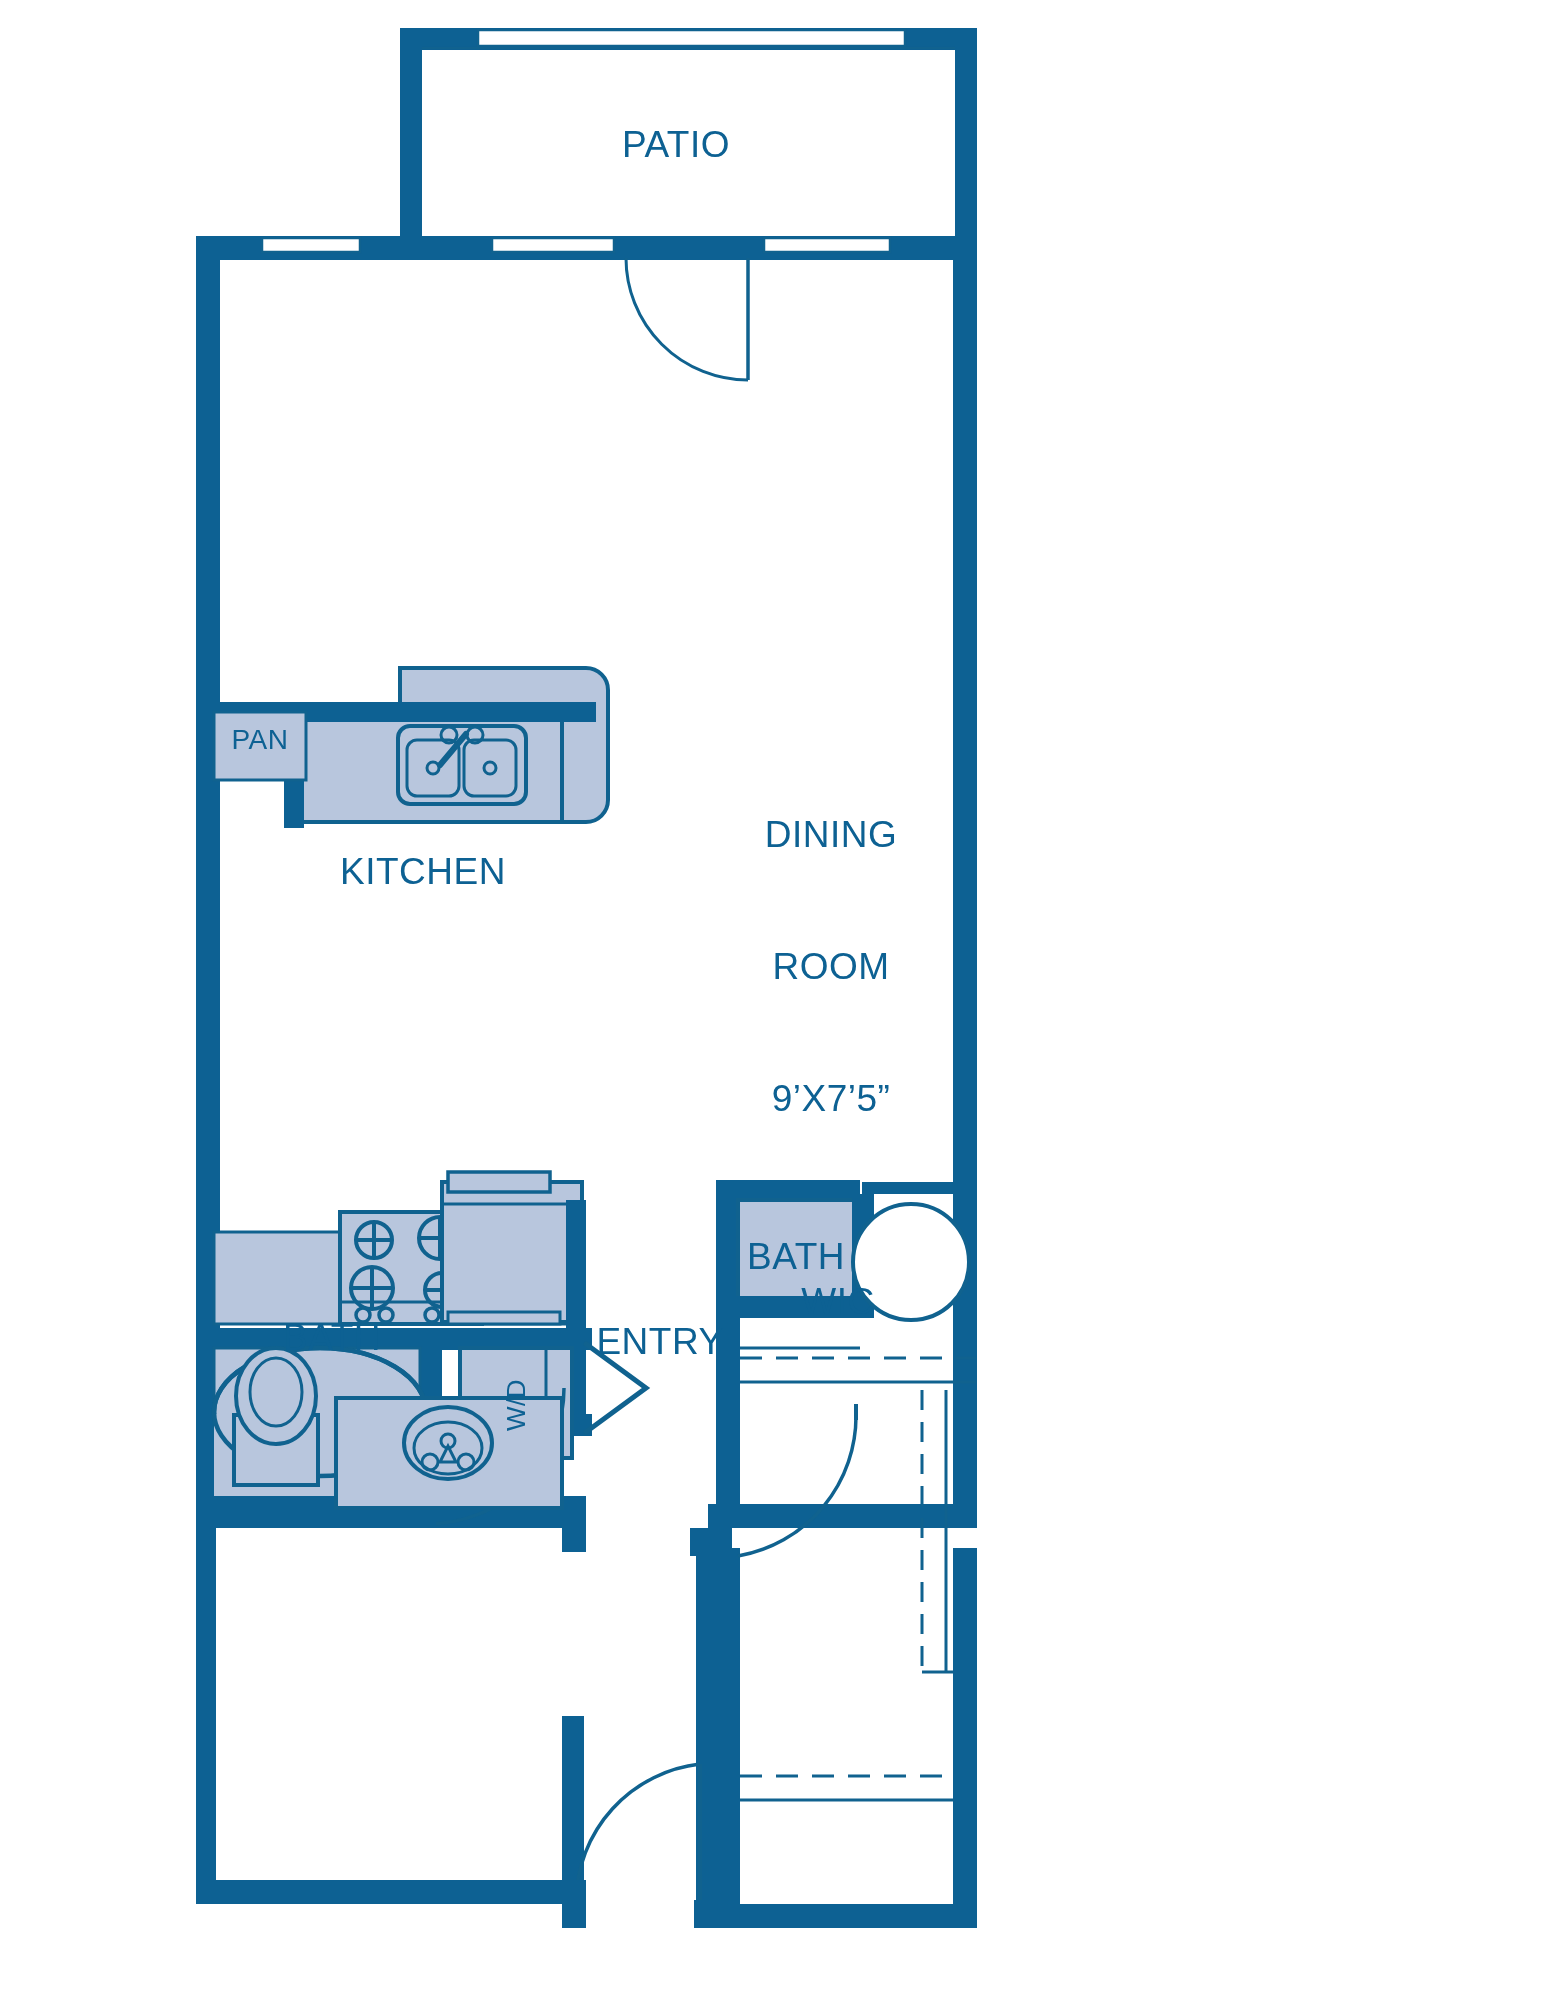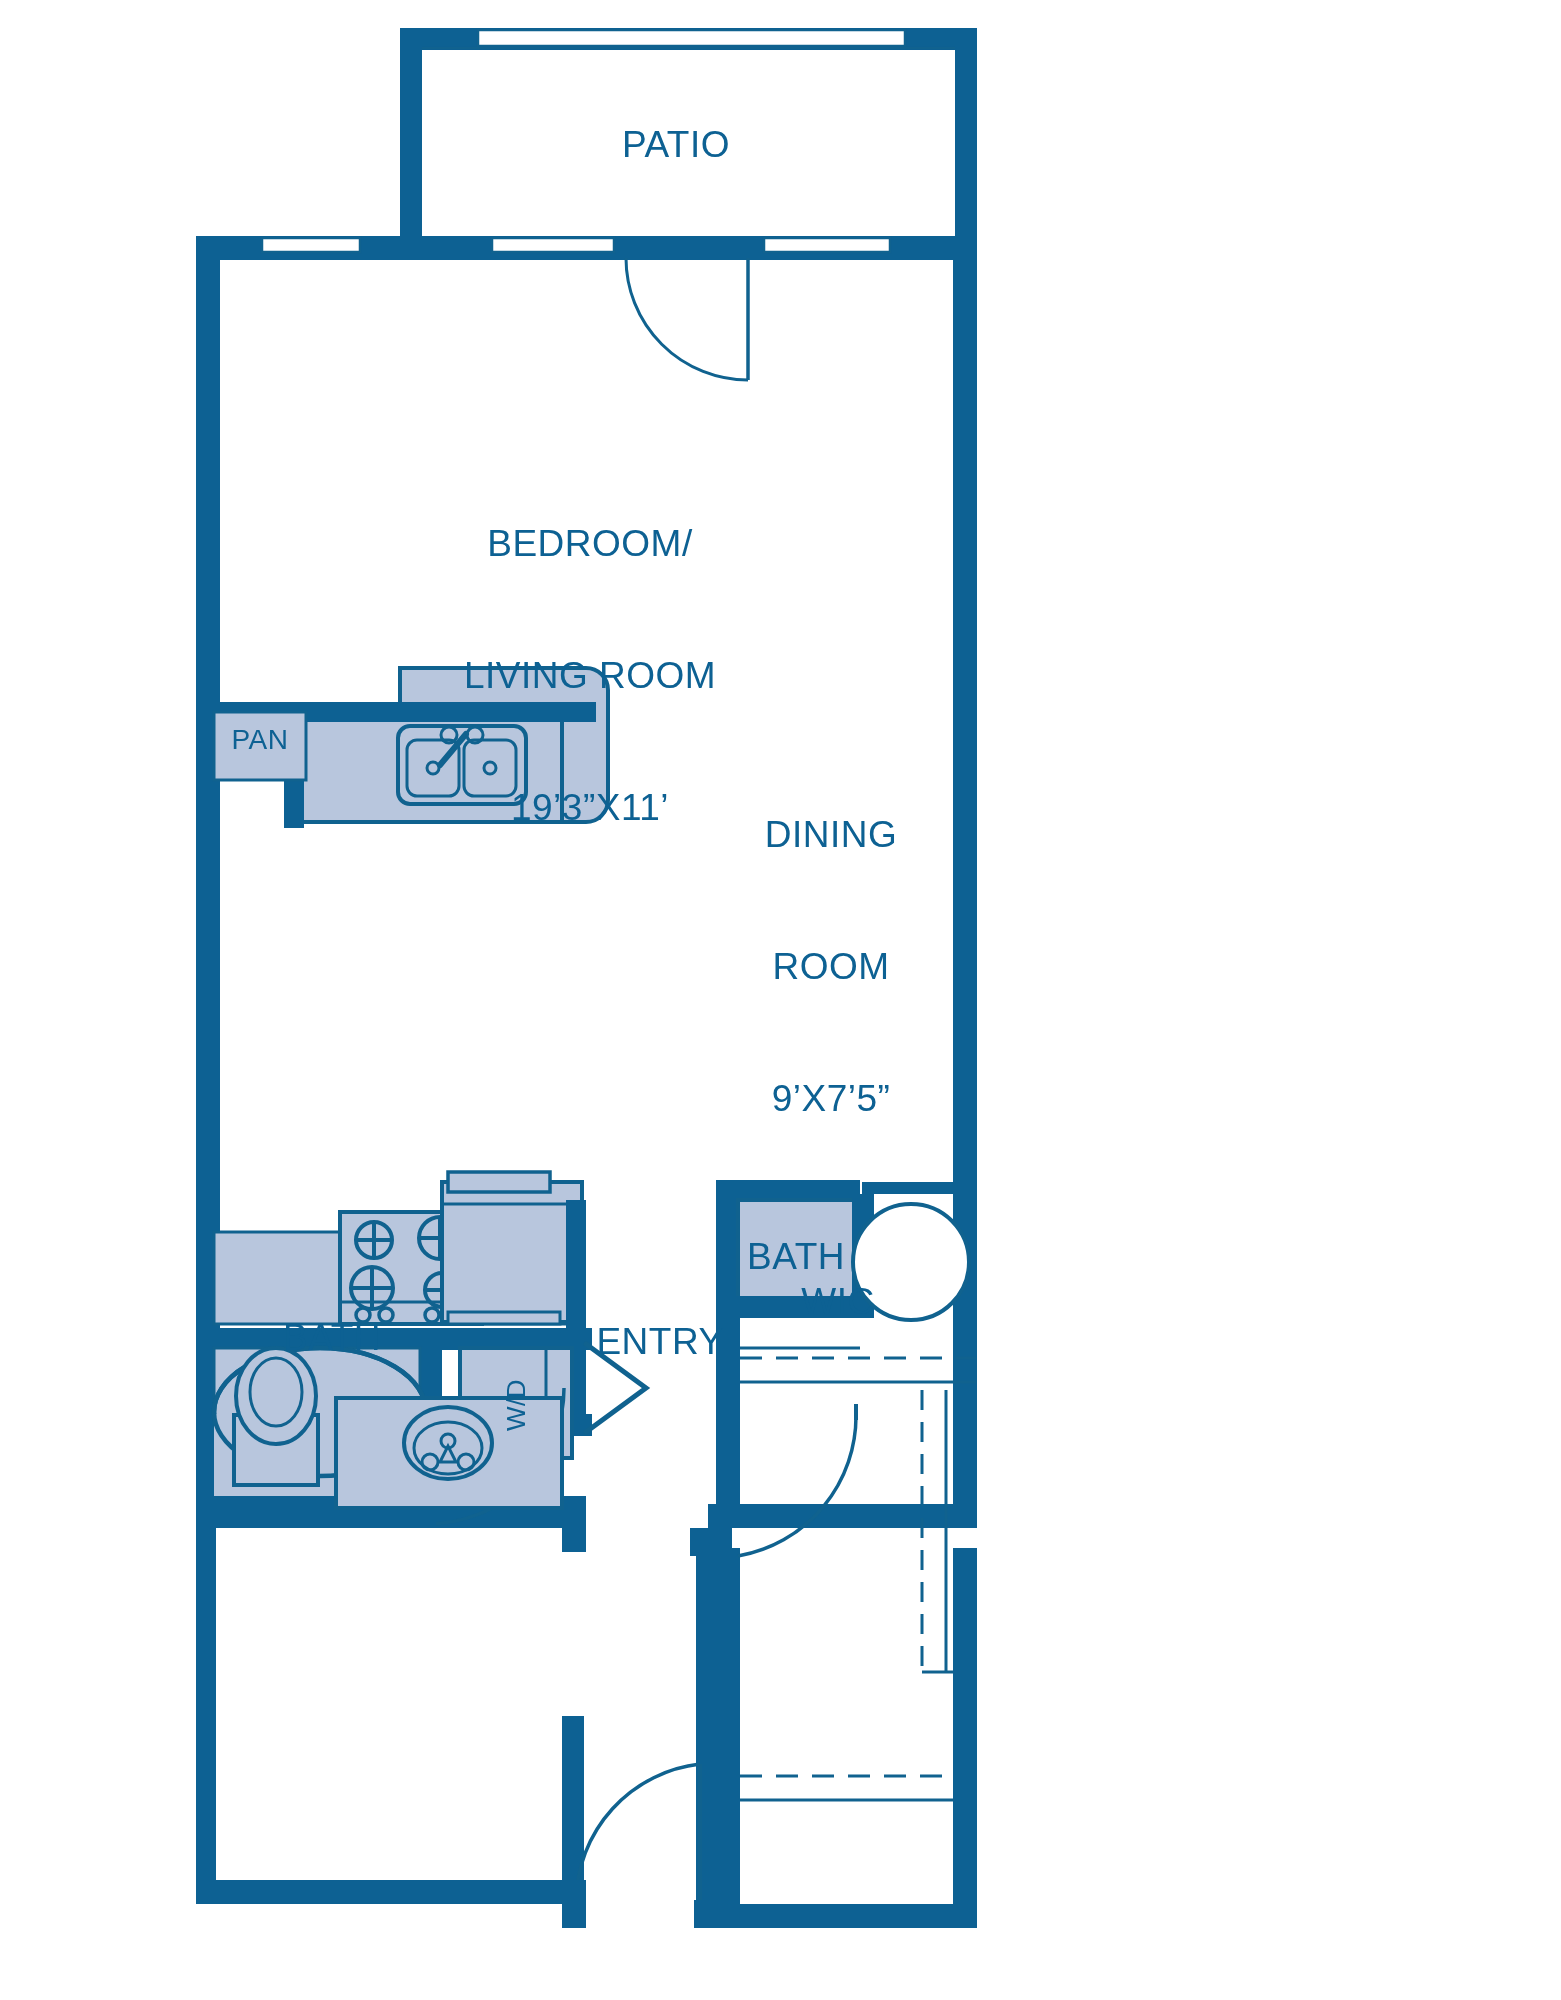--- a/index.html
+++ b/index.html
@@ -193,32 +193,28 @@
       <rect x="690" y="1528" width="28" height="28" fill="#0d6193"></rect>
     </g>
 
     <rect x="196" y="1880" width="390" height="24" fill="#0d6193"></rect>
     <rect x="196" y="1504" width="20" height="400" fill="#0d6193"></rect>
 
   </svg>
 
   <div class="lbl lbl-room" style="left:546px;top:123px;width:260px;">PATIO</div>
 
-  <div class="lbl lbl-room" style="left:440px;top:434px;width:300px;">
-    <div>BEDROOM/</div>
-    <div>LIVING ROOM</div>
-    <div>19’3”X11’</div>
-  </div>
 
   <div class="lbl lbl-room" style="left:706px;top:725px;width:250px;">
     <div>DINING</div>
     <div>ROOM</div>
     <div>9’X7’5”</div>
   </div>
 
+  <div class="lbl lbl-room" style="left:278px;top:850px;width:290px;">KITCHEN</div>
 
   <div class="lbl lbl-tiny" style="left:214px;top:728px;width:92px;">PAN</div>
 
   <div class="lbl lbl-room" style="left:222px;top:1316px;width:220px;">BATH</div>
 
   <div class="lbl lbl-small rot" style="left:466px;top:1390px;width:100px;">W/D</div>
 
   <div class="lbl lbl-room" style="left:734px;top:1235px;width:124px;">BATH</div>
 
   <div class="lbl lbl-room" style="left:748px;top:1280px;width:180px;">WIC</div>

